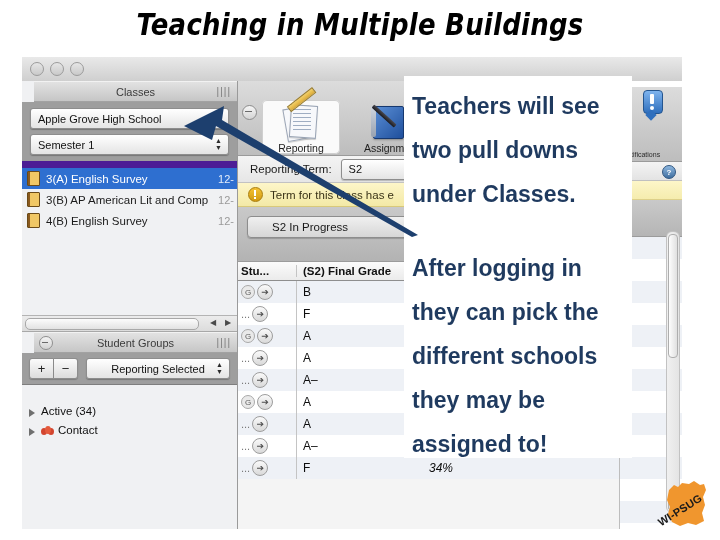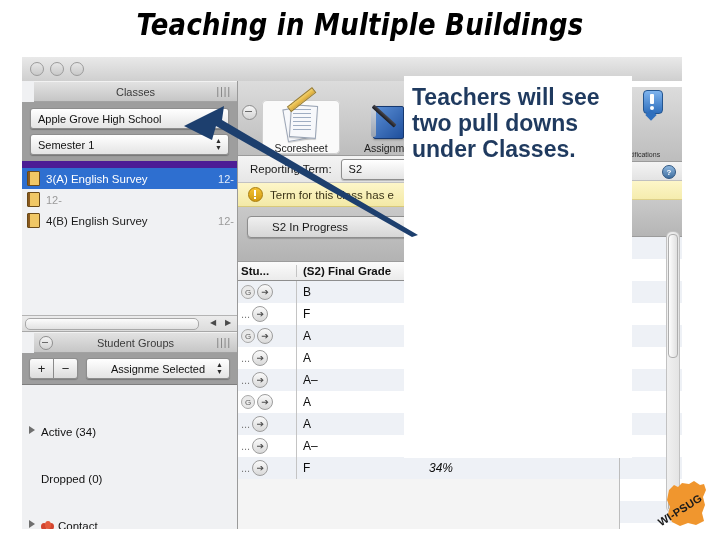--- a/index.html
+++ b/index.html
@@ -184,22 +184,22 @@
   .sg-popup .stepper {
     position: absolute; right: 2px; top: 1px;
     width: 15px; height: 16px;
     display: flex; flex-direction: column;
     align-items: center; justify-content: center;
     font-size: 7px; line-height: 7px; color: #2b2b2b;
   }
 
   .groups { background: #f0f1f3; padding-top: 13px; }
   .group-row {
-    height: 19px; display: flex; align-items: flex-start;
-    padding-left: 7px; font-size: 11.5px; color: #111; margin-top: 28px;
+    height: 19px; display: flex; align-items: flex-end;
+    padding-left: 7px; font-size: 11.5px; color: #111;
   }
   .tri {
     width: 0; height: 0; margin-right: 6px; flex: none;
     border-left: 6px solid #6f6f6f;
     border-top: 4px solid transparent;
     border-bottom: 4px solid transparent;
   }
   .tri.hidden { border-left-color: transparent; }
   .people-icon {
     width: 13px; height: 11px; margin-right: 4px; flex: none;
@@ -517,21 +517,21 @@
     position: absolute;
     left: 404px; top: 76px;
     width: 228px; height: 382px;
     background: #ffffff;
   }
   .callout p {
     margin: 0;
     color: #1f3a5f;
     font-weight: bold;
     font-size: 23px;
-    line-height: 26px;
+    line-height: 44px;
     padding: 0 8px;
   }
   .callout .p1 { padding-top: 8px; }
   .callout .p2 { padding-top: 30px; }
 
   
   .arrow { position: absolute; left: 180px; top: 92px; width: 240px; height: 145px; }
 
   
   .logo { position: absolute; left: 658px; top: 478px; width: 58px; height: 56px; }
@@ -579,20 +579,21 @@
       </div>
 
       <div class="class-list">
         <div class="class-row selected">
           <span class="book"></span>
           <span class="class-name">3(A) English Survey</span>
           <span class="class-meta">12-</span>
         </div>
         <div class="class-row">
           <span class="book"></span>
+          <span class="class-name">3(B) AP American Lit and Comp</span>
           <span class="class-meta">12-</span>
         </div>
         <div class="class-row">
           <span class="book"></span>
           <span class="class-name">4(B) English Survey</span>
           <span class="class-meta">12-</span>
         </div>
       </div>
 
       <div class="sidebar-fill"></div>
@@ -606,33 +607,29 @@
       <div class="pane-header">
         <span class="disclose"></span>
         <span>Student Groups</span>
         <span class="grip">||||</span>
       </div>
 
       <div class="sg-toolbar">
         <div class="sq-btn first">+</div>
         <div class="sq-btn second">−</div>
         <div class="sg-popup">
-          <span>Assignme Selected</span>
+          <span>Reporting Selected</span>
           <span class="stepper">▲<br>▼</span>
         </div>
       </div>
 
       <div class="groups">
         <div class="group-row">
           <span class="tri"></span>
           <span>Active (34)</span>
-        </div>
-        <div class="group-row">
-          <span class="tri hidden"></span>
-          <span>Dropped (0)</span>
         </div>
         <div class="group-row">
           <span class="tri"></span>
           <span class="people-icon">
               <i></i>
               <i></i>
               <i></i>
             </span>
           <span>Contact</span>
         </div>
@@ -644,21 +641,21 @@
       <div class="toolbar">
         <div class="tb-disclose"></div>
 
         <div class="tb-item sel" style="left:24px;">
           <div class="tb-icon ico-sheet">
             <span class="p p1"></span>
             <span class="p p2"></span>
             <span class="lines"></span>
             <span class="pencil"></span>
           </div>
-          <span>Scoresheet</span>
+          <span>Reporting</span>
         </div>
 
         <div class="tb-item" style="left:110px;">
           <div class="tb-icon ico-assign">
             <span class="bk"></span>
             <span class="sp"></span>
             <span class="pen"></span>
           </div>
           <span>Assignme</span>
         </div>
@@ -804,20 +801,21 @@
       </div>
       <div class="vscroll">
         <div class="vthumb"></div>
         <div class="vbtn"></div>
       </div>
     </div>
   </div>
 
   <div class="callout">
     <p class="p1">Teachers will see two pull downs under Classes.</p>
+    <p class="p2">After logging in they can pick the different schools they may be assigned to!</p>
   </div>
 
   <svg class="arrow" viewBox="0 0 240 145">
     <polygon points="4,34 44,14 42,28 238,143 232,145 36,34 32,48" fill="#1d3f6e"></polygon>
   </svg>
 
   <div class="logo">
     <svg width="58" height="56" viewBox="0 0 58 56">
       <path d="M9,22 L11,12 L16,7 L20,9 L24,5 L31,6 L36,3 L42,7 L46,6 L48,12 L45,19 L47,27 L44,35 L46,43 L38,47 L30,45 L22,48 L14,44 L10,36 L12,29 Z" fill="#f0962e"></path>
     </svg>

